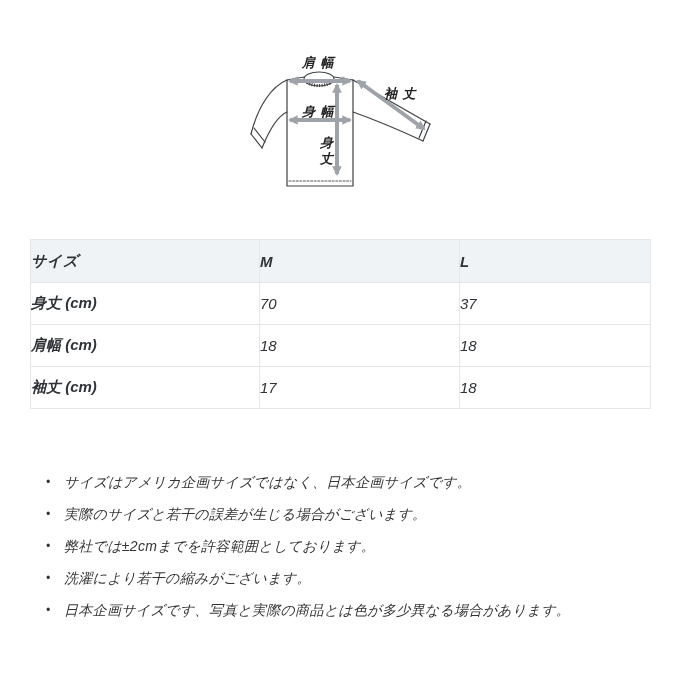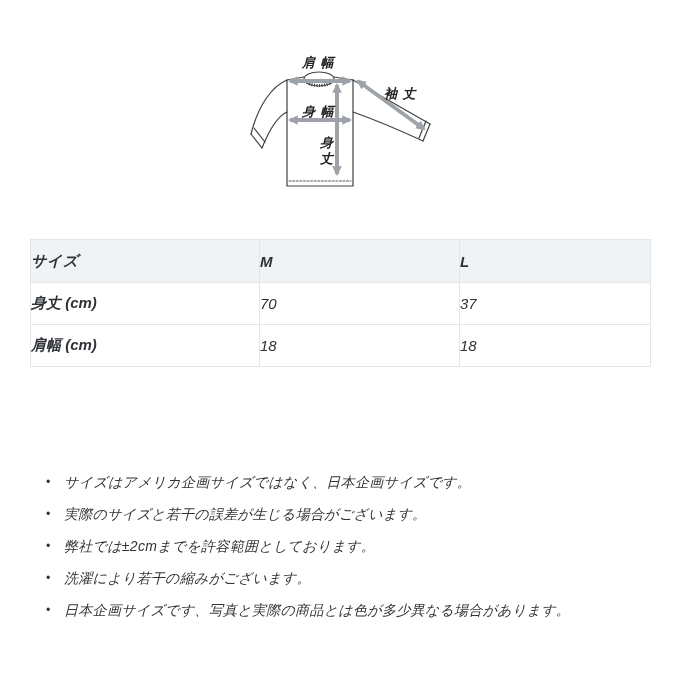--- a/index.html
+++ b/index.html
@@ -98,20 +98,25 @@
         <tr>
           <td class="rowlabel">身丈 (cm)</td>
           <td>70</td>
           <td>37</td>
         </tr>
         <tr>
           <td class="rowlabel">肩幅 (cm)</td>
           <td>18</td>
           <td>18</td>
         </tr>
+        <tr>
+          <td class="rowlabel">袖丈 (cm)</td>
+          <td>17</td>
+          <td>18</td>
+        </tr>
       </tbody>
     </table>
   </div>
 
   <ul id="notes">
     <li>
       <span class="dot">•</span>
       <span class="note-text">サイズはアメリカ企画サイズではなく、日本企画サイズです。</span>
     </li>
     <li>

